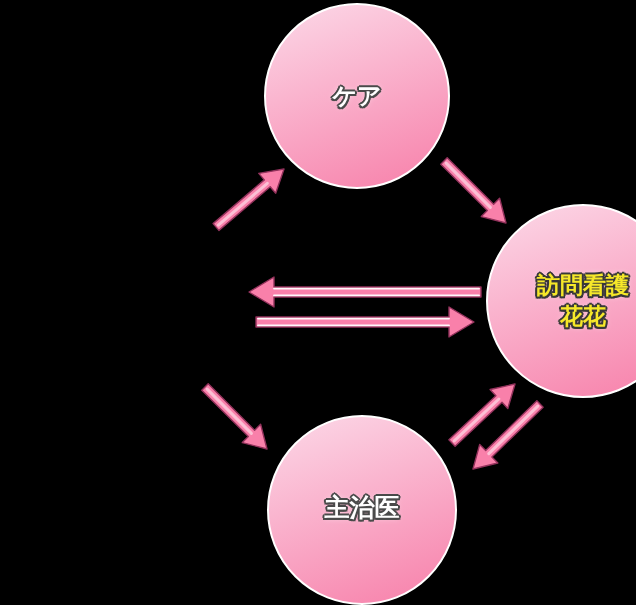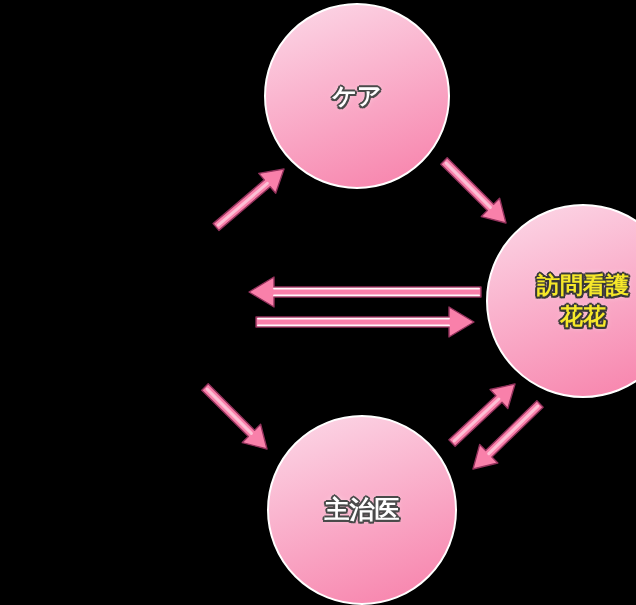--- a/index.html
+++ b/index.html
@@ -84,17 +84,17 @@
 
 
   <div class="node" id="node-station">
     <div class="node-label" style="color: rgb(246, 232, 41);">
       <span>訪問看護</span>
       <span>花花</span>
     </div>
   </div>
 
   <div class="node" id="node-doctor">
-    <div class="node-label" style="color: rgb(255, 255, 255);">
+    <div class="node-label" style="color: rgb(255, 255, 255); font-family: Liberation Mono, monospace;">
       <span>主治医</span>
     </div>
   </div>
 </div>
 
 </body></html>

